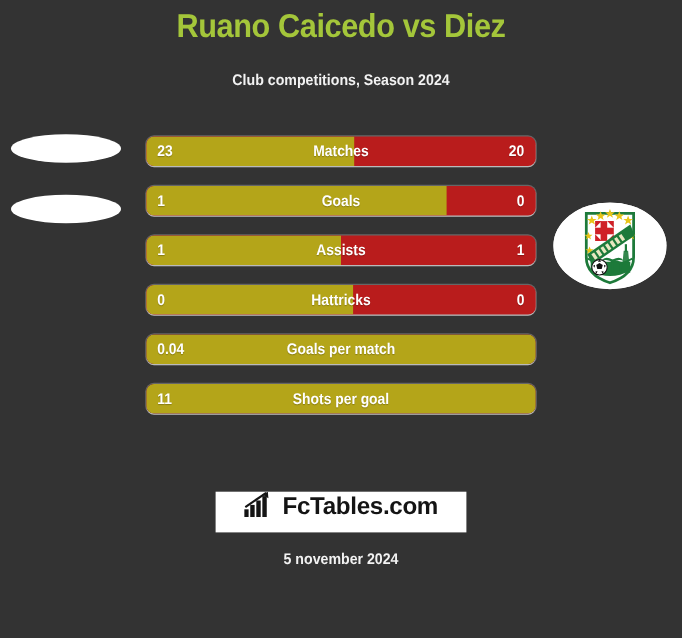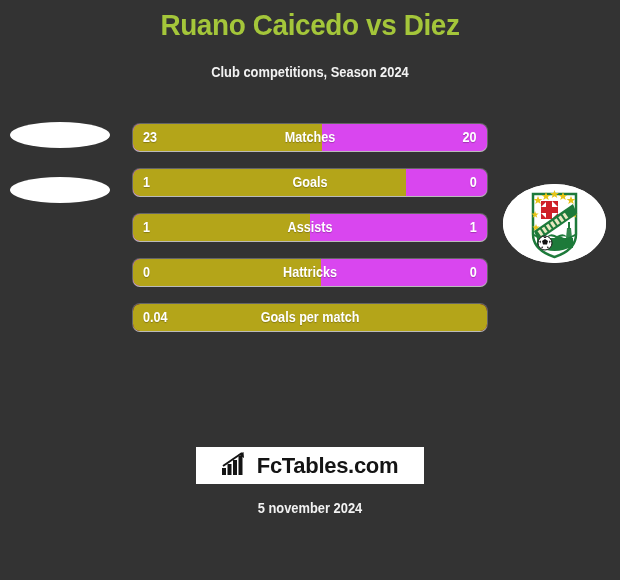--- a/index.html
+++ b/index.html
@@ -77,21 +77,21 @@
     left: 133px;
     top: 124px;
     width: 354px;
   }
   .row {
     position: relative;
     height: 27px;
     margin-bottom: 18px;
     border-radius: 7px;
     overflow: hidden;
-    background: #d946ef;
+    background: #b91c1c;
     box-shadow: 0 1px 0 0 rgba(255,255,255,0.55),
                 0 0 0 1px rgba(255,255,255,0.25);
   }
   .row.single { background: #7f1d1d; }
   .fill-left {
     position: absolute;
     left: 0;
     top: 0;
     bottom: 0;
     background: #b4a519;
@@ -119,21 +119,21 @@
 
   
   .brand {
     position: absolute;
     left: 196px;
     top: 447px;
     width: 228px;
     height: 37px;
     background: #ffffff;
     display: flex;
-    align-items: center;
+    align-items: flex-start;
     justify-content: center;
     gap: 7px;
   }
   .brand-text {
     color: #141414;
     font-size: 22px;
     font-weight: bold;
     letter-spacing: -0.3px;
   }
   .brand-icon { display: block; }
@@ -256,20 +256,25 @@
       <span class="row-label">Hattricks</span>
       <span class="val-right">0</span>
     </div>
 
     <div class="row single">
       <div class="fill-left" style="width:100%"></div>
       <span class="val-left">0.04</span>
       <span class="row-label">Goals per match</span>
     </div>
 
+    <div class="row single">
+      <div class="fill-left" style="width:100%"></div>
+      <span class="val-left">11</span>
+      <span class="row-label">Shots per goal</span>
+    </div>
 
 
   </div>
 
   <div class="brand">
     <span class="brand-icon">
       <svg width="28" height="24" viewBox="0 0 28 24" xmlns="http://www.w3.org/2000/svg">
         <rect x="0" y="16" width="4" height="7" fill="#141414"></rect>
         <rect x="5.5" y="12" width="4" height="11" fill="#141414"></rect>
         <rect x="11" y="8" width="4" height="15" fill="#141414"></rect>

